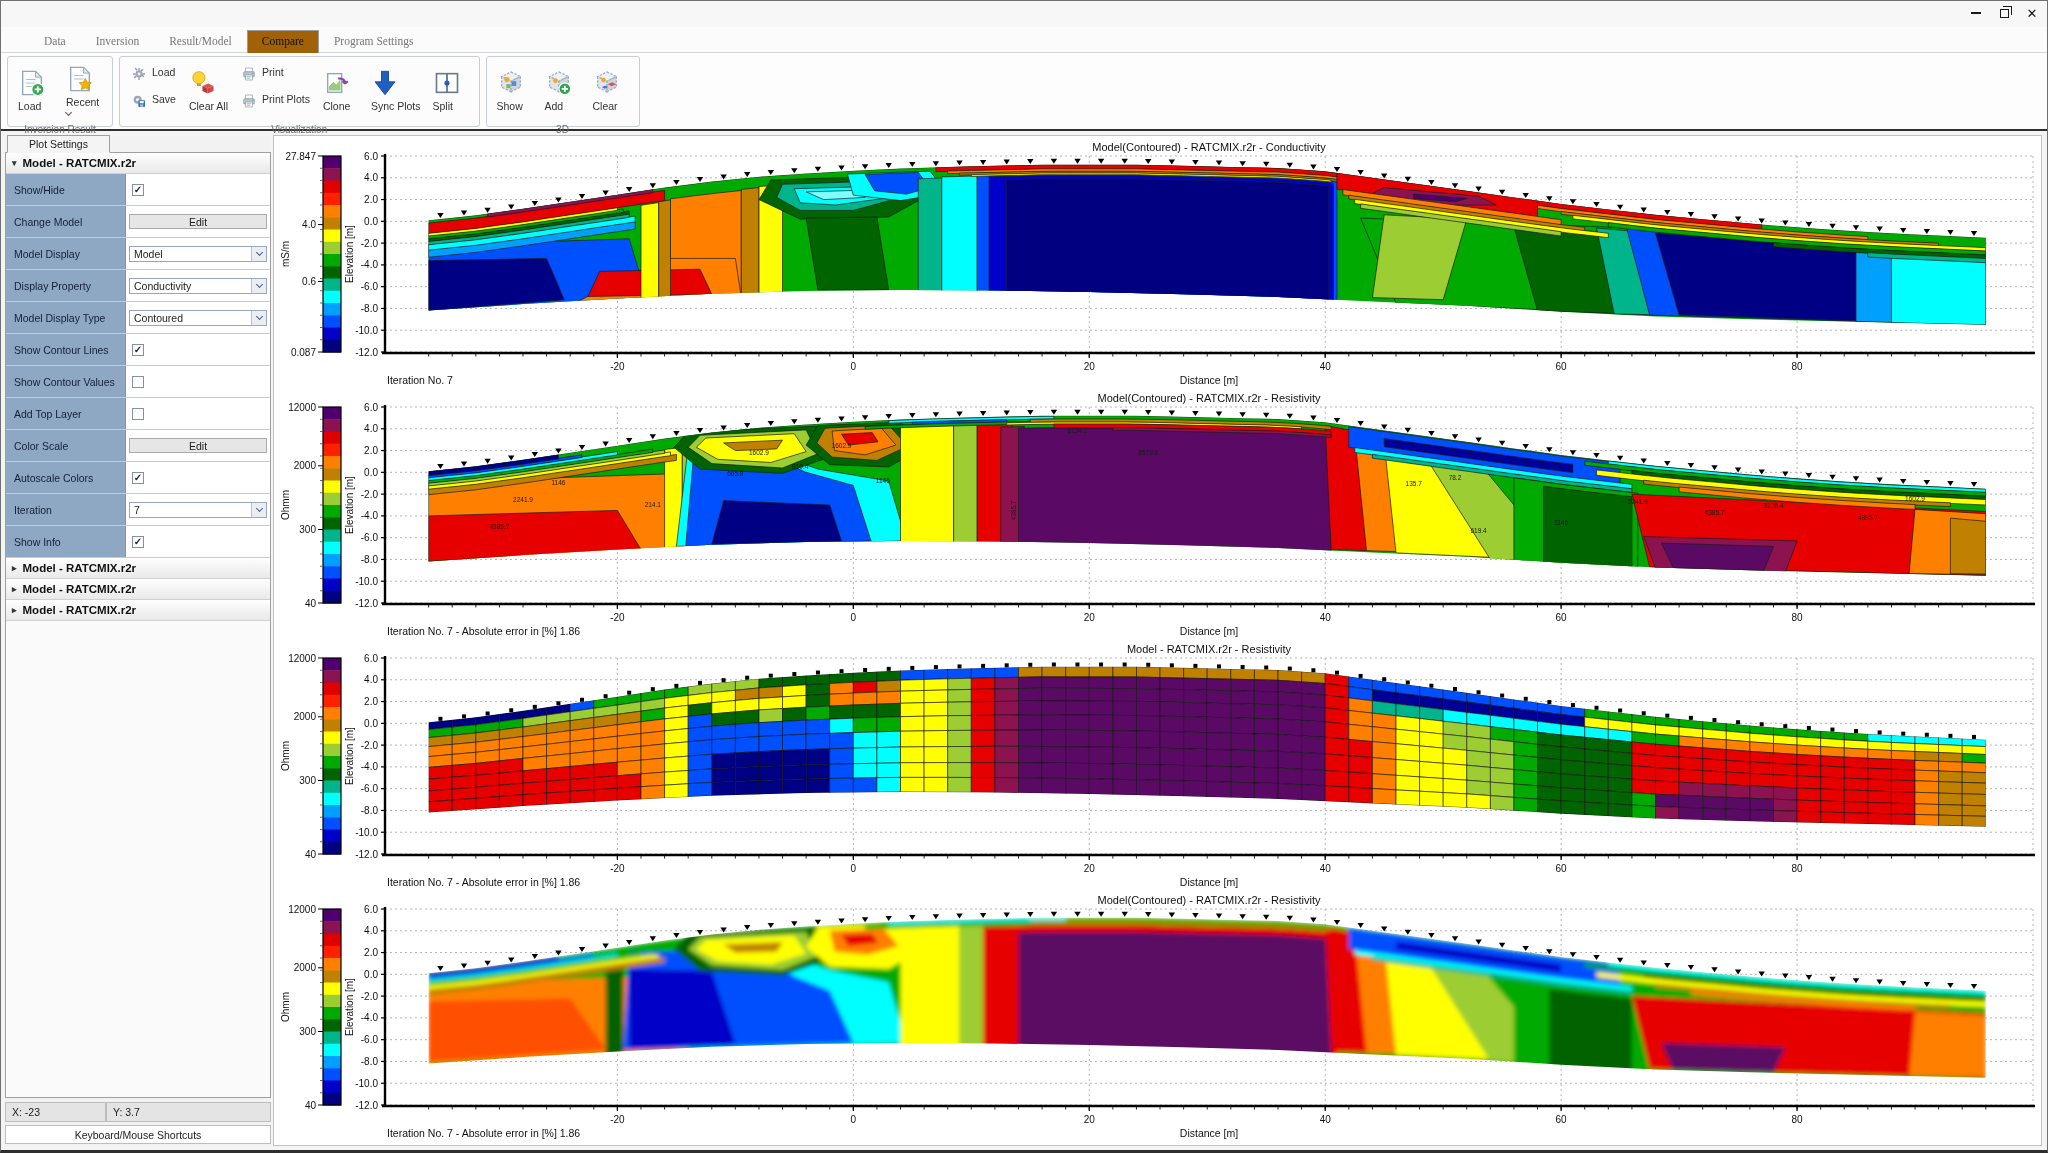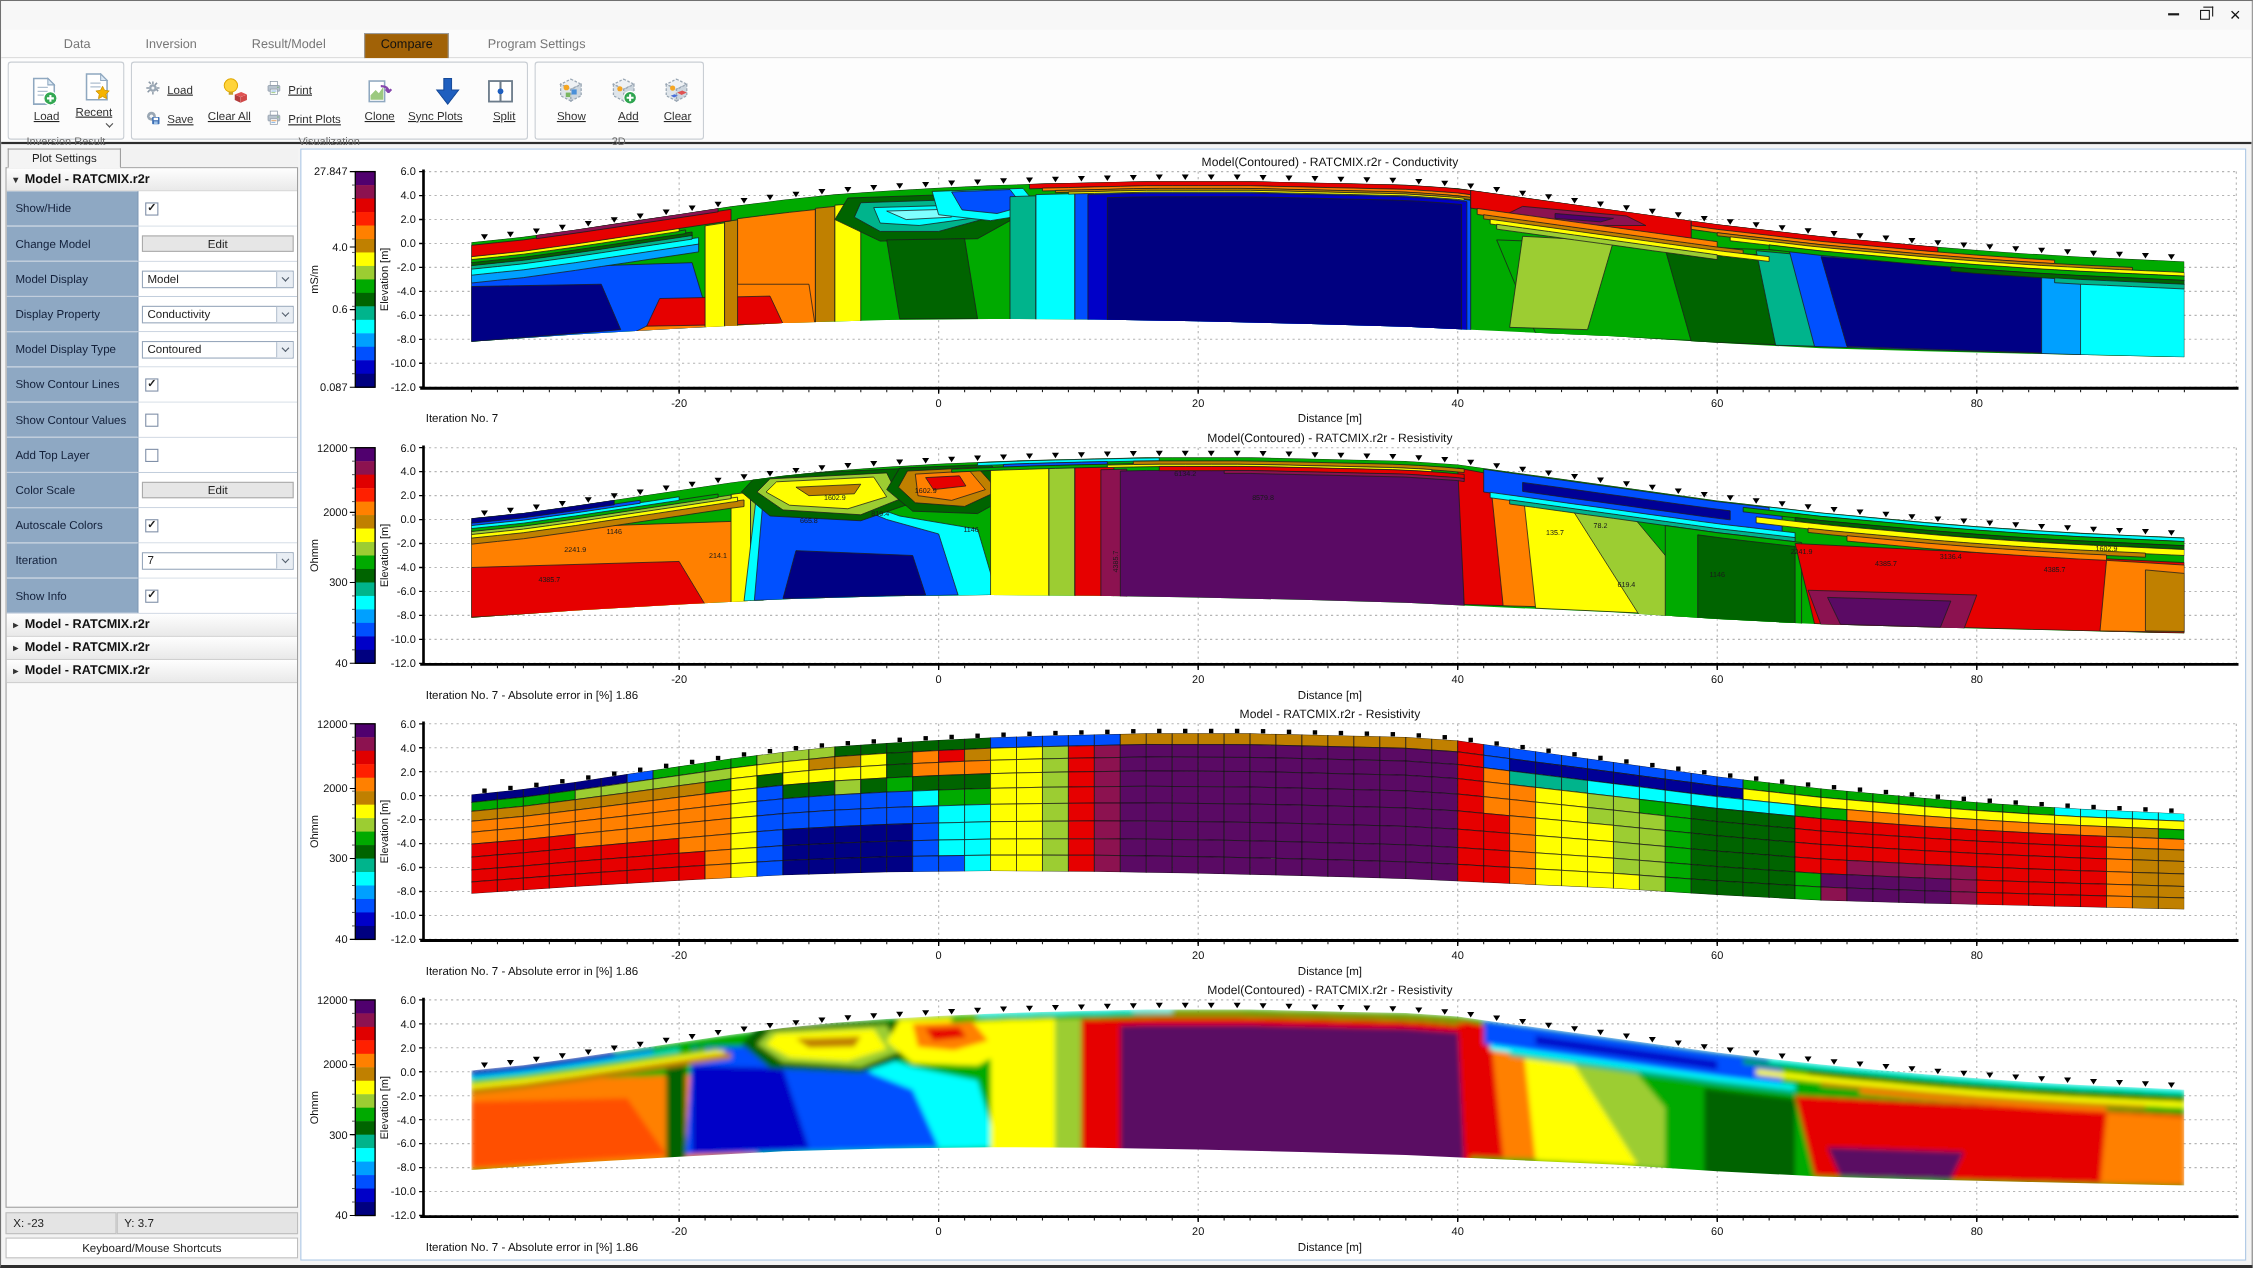--- a/index.html
+++ b/index.html
@@ -9,29 +9,29 @@
   
   #titlebar{position:absolute;left:0;top:0;width:100%;height:26px;background:#f7f7f7;}
   #title{position:absolute;left:0;right:0;top:6px;text-align:center;font-size:11.5px;color:#111;}
   #winbtns{position:absolute;right:8px;top:5px;display:flex;gap:14px;align-items:center;}
   .wbtn{width:14px;height:14px;display:flex;align-items:center;justify-content:center;cursor:default;}
   .wmin i{display:block;width:10px;border-bottom:2px solid #1a1a1a;}
   .wrest i{display:block;width:9px;height:9px;border:1.5px solid #1a1a1a;position:relative;background:#f7f7f7;}
   .wrest i:before{content:"";position:absolute;left:2px;top:-4px;width:8px;height:8px;border:1.5px solid #1a1a1a;border-bottom:none;border-left:none;}
   .wclose{font-size:13px;color:#111;}
   
-  #tabs{position:absolute;left:0;top:26px;width:100%;height:26px;display:flex;align-items:flex-end;padding-left:42px;gap:20px;border-bottom:1px solid #d6d6d6;background:#fbfbfb;}
+  #tabs{position:absolute;left:0;top:26px;width:100%;height:26px;display:flex;align-items:flex-end;padding-left:28px;gap:0;border-bottom:1px solid #d6d6d6;background:#fbfbfb;font-family:Liberation Serif, serif;}
   .tab{padding:4px 14px 5px;font-size:11.5px;color:#777;border:1px solid transparent;border-bottom:none;}
   .tab.active{background:#a16207;border-color:#9c9c9c;color:#111;margin-bottom:-1px;padding-bottom:6px;}
   
   #ribbon{position:absolute;left:0;top:52px;width:100%;height:78px;background:#fdfdfd;border-bottom:2px solid #2e2e2e;display:flex;align-items:stretch;padding:3px 0 2px 6px;gap:6px;}
   .rgroup{border:1px solid #c9ced4;border-radius:3px;display:flex;flex-direction:column;background:#fcfcfc;}
   .rbody{flex:1;display:flex;align-items:center;padding:2px 6px;gap:4px;}
   .rcap{font-size:10px;color:#6b6b6b;text-align:center;padding:1px 4px 2px;}
-  .rbtn{display:flex;flex-direction:column;align-items:flex-end;justify-content:center;border-radius:3px;padding:2px 4px;text-decoration:underline;}
+  .rbtn{display:flex;flex-direction:column;align-items:flex-start;justify-content:center;border-radius:3px;padding:2px 4px;}
   .rbtn.big{min-width:44px;height:62px;}
   .rbtn.big .ric{width:28px;height:28px;}
   .rlbl{font-size:10.5px;color:#333;margin-top:3px;white-space:nowrap;}
   .vstack{display:flex;flex-direction:column;gap:3px;justify-content:center;}
   .rbtn.small{flex-direction:row;gap:5px;height:24px;padding:1px 5px;justify-content:flex-start;}
   .rbtn.small .ric{width:16px;height:16px;}
   .rbtn.small .rlbl{margin-top:0;}
   .ric svg{width:100%;height:100%;display:block;}
   .ddc{width:5px;height:5px;border-right:1.4px solid #555;border-bottom:1.4px solid #555;transform:rotate(45deg);margin-top:2px;}
   

